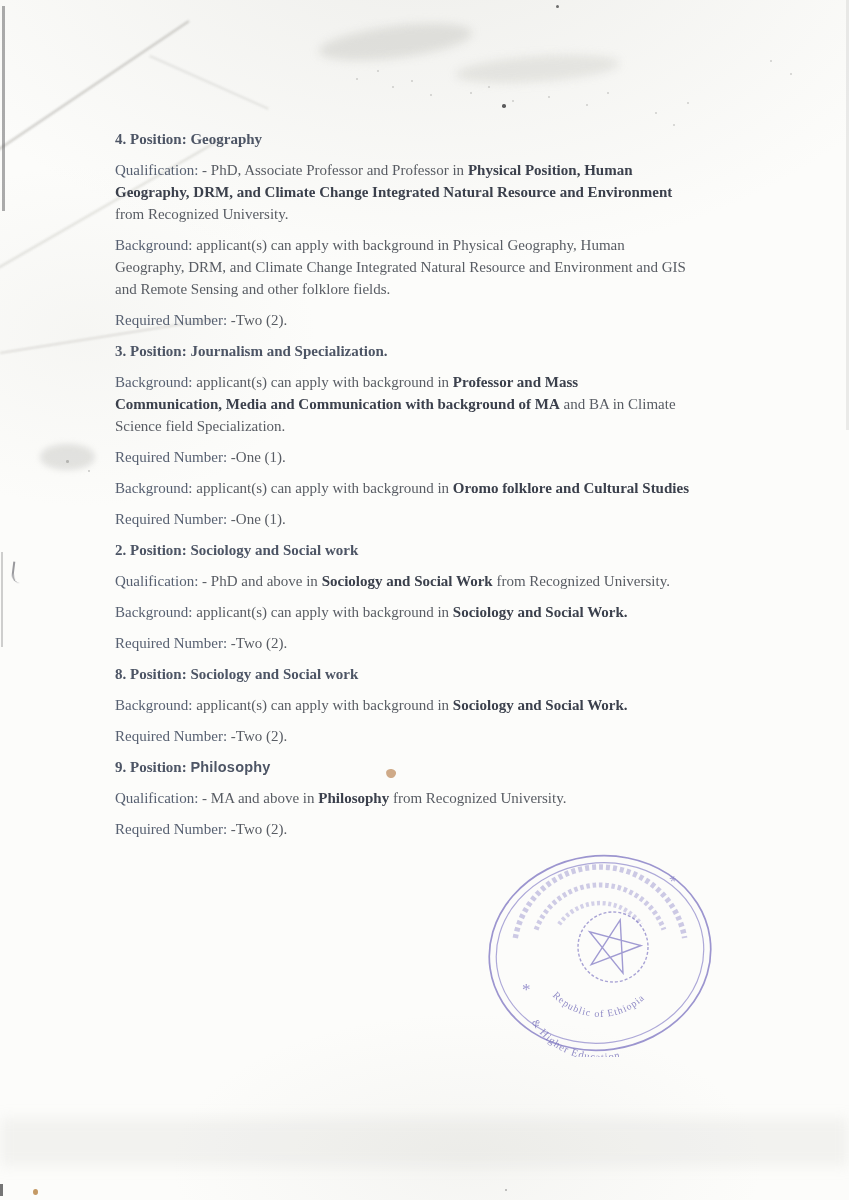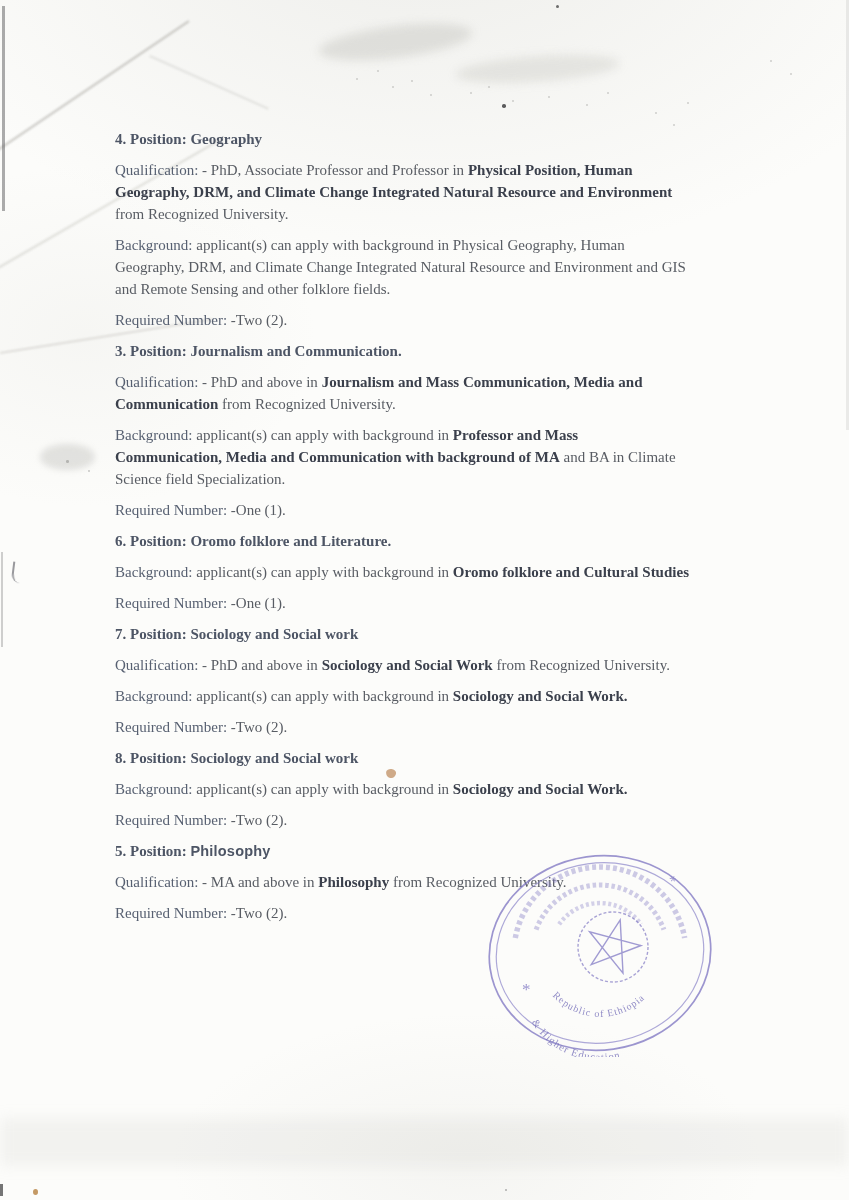--- a/index.html
+++ b/index.html
@@ -104,43 +104,41 @@
     </div>
 
   <main class="doc">
       <section>
         <h3><span class="b ">4. Position: </span><span class="b ">Geography</span></h3>
         <p><span class="lab ">Qualification:</span><span class=""> - PhD, Associate Professor and Professor in </span><span class="b ">Physical Position, Human</span><br><span class="b ">Geography, DRM, and Climate Change Integrated Natural Resource and Environment</span><br><span class="">from Recognized University.</span></p>
         <p><span class="lab ">Background:</span><span class=""> applicant(s) can apply with background in Physical Geography, Human</span><br><span class="">Geography, DRM, and Climate Change Integrated Natural Resource and Environment and GIS</span><br><span class="">and Remote Sensing and other folklore fields.</span></p>
         <p><span class="lab ">Required Number:</span><span class=""> -Two (2).</span></p>
       </section>
       <section>
-        <h3><span class="b ">3. Position: </span><span class="b ">Journalism and Communication.</span></h3>
-        <p><span class="lab ">Qualification:</span><span class=""> - PhD and above in </span><span class="b ">Journalism and Mass Communication, Media and</span><br><span class="b ">Communication</span><span class=""> from Recognized University.</span></p>
+        <h3><span class="b ">3. Position: </span><span class="b ">Journalism and Specialization.</span></h3>
         <p><span class="lab ">Background:</span><span class=""> applicant(s) can apply with background in </span><span class="b ">Professor and Mass</span><br><span class="b ">Communication, Media and Communication with background of MA</span><span class=""> and BA in Climate</span><br><span class="">Science field Specialization.</span></p>
         <p><span class="lab ">Required Number:</span><span class=""> -One (1).</span></p>
       </section>
       <section>
-        <h3><span class="b ">6. Position: </span><span class="b ">Oromo folklore and Literature.</span></h3>
         <p><span class="lab ">Background:</span><span class=""> applicant(s) can apply with background in </span><span class="b ">Oromo folklore and Cultural Studies</span></p>
         <p><span class="lab ">Required Number:</span><span class=""> -One (1).</span></p>
       </section>
       <section>
-        <h3><span class="b ">7. Position: </span><span class="b ">Sociology and Social work</span></h3>
+        <h3><span class="b ">2. Position: </span><span class="b ">Sociology and Social work</span></h3>
         <p><span class="lab ">Qualification:</span><span class=""> - PhD and above in </span><span class="b ">Sociology and Social Work</span><span class=""> from Recognized University.</span></p>
         <p><span class="lab ">Background:</span><span class=""> applicant(s) can apply with background in </span><span class="b ">Sociology and Social Work.</span></p>
         <p><span class="lab ">Required Number:</span><span class=""> -Two (2).</span></p>
       </section>
       <section>
         <h3><span class="b ">8. Position: </span><span class="b ">Sociology and Social work</span></h3>
         <p><span class="lab ">Background:</span><span class=""> applicant(s) can apply with background in </span><span class="b ">Sociology and Social Work.</span></p>
         <p><span class="lab ">Required Number:</span><span class=""> -Two (2).</span></p>
       </section>
       <section>
-        <h3><span class="b ">5. Position: </span><span class="b sans">Philosophy</span></h3>
+        <h3><span class="b ">9. Position: </span><span class="b sans">Philosophy</span></h3>
         <p><span class="lab ">Qualification:</span><span class=""> - MA and above in </span><span class="b ">Philosophy</span><span class=""> from Recognized University.</span></p>
         <p><span class="lab ">Required Number:</span><span class=""> -Two (2).</span></p>
       </section>
     </main>
 
   <svg class="stamp" viewBox="0 0 230 206">
     <g stroke="#7a72c1" fill="none">
       <ellipse cx="114" cy="102" rx="111" ry="97" stroke-width="1.7" opacity=".8" transform="rotate(-8 114 102)"></ellipse>
       <ellipse cx="114" cy="102" rx="104" ry="90" stroke-width="1.2" opacity=".65" transform="rotate(-8 114 102)"></ellipse>
 

